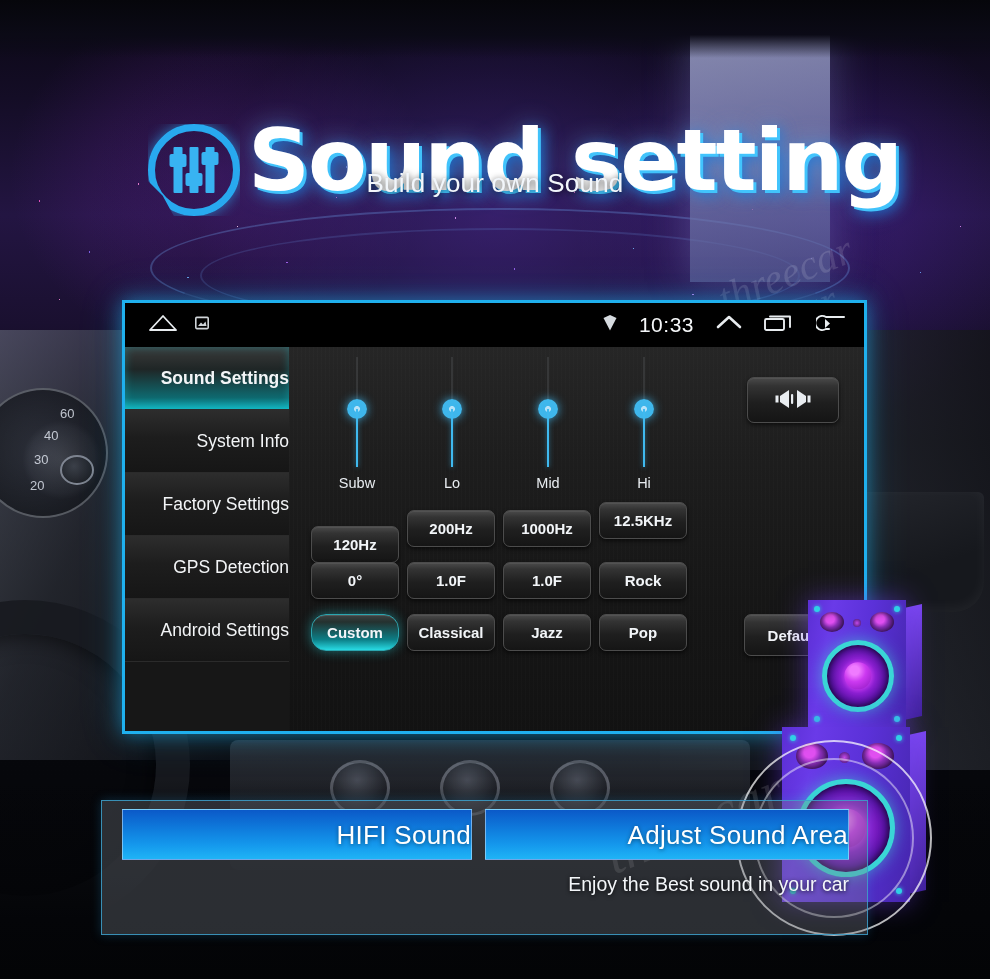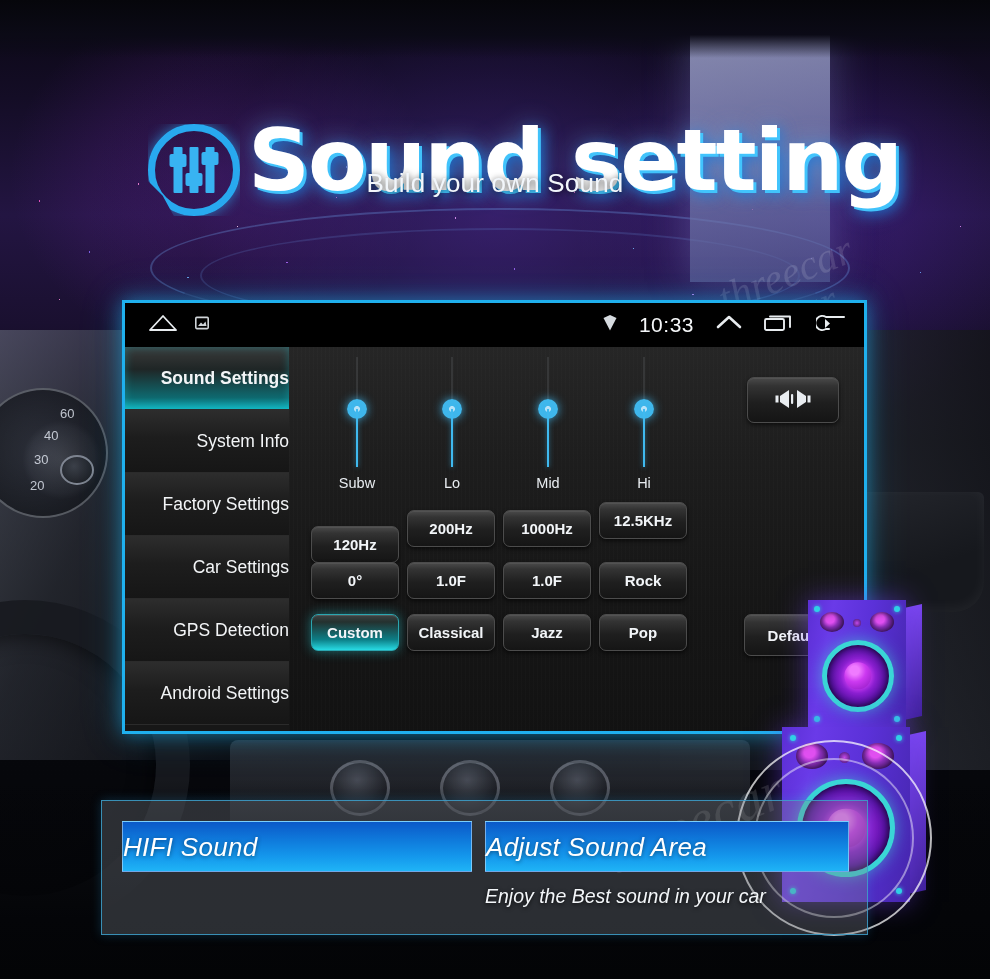--- a/index.html
+++ b/index.html
@@ -216,33 +216,34 @@
     display:flex; align-items:center; justify-content:center;
     color:#f2f5f8; font-size:15px; font-weight:bold;
     background:linear-gradient(180deg,#4a4a4a 0%, #333 18%, #1f1f1f 55%, #151515 100%);
     border:1px solid #4c4c4c;
     box-shadow:0 1px 0 rgba(255,255,255,.06) inset, 0 2px 4px rgba(0,0,0,.6);
   }
   .btn.sel{
     background:linear-gradient(180deg,#3e4444 0%, #24312f 20%, #0c7e86 70%, #28dbe4 100%);
     border-color:#2aa6b0;
     box-shadow:0 0 12px rgba(40,219,228,.45), 0 1px 0 rgba(255,255,255,.12) inset;
+    border-radius:15px;
   }
   .btn.icon{ width:92px; height:46px; }
   .btn.wide{ width:88px; }
   .bal-ico{ display:block; }
 
   
   .feature{
     position:absolute; left:101px; top:800px; width:767px; height:135px;
     background:rgba(120,126,134,.34);
     border:1px solid rgba(60,160,205,.85);
     box-shadow:0 0 10px rgba(40,150,210,.25);
   }
-  .feature .cell{ position:absolute; top:20px; text-align:left;font-style:italic; }
+  .feature .cell{ position:absolute; top:8px; text-align:right; }
   .feat-btn{
     display:block; height:51px; line-height:51px;
     color:#fff; font-size:26px; letter-spacing:.3px;
     background:linear-gradient(180deg,#0b59c8 0%, #0f7bdc 38%, #1497ec 70%, #1fb4f6 100%);
     border:1px solid rgba(200,230,255,.55);
     text-shadow:0 1px 4px rgba(0,0,0,.45);
   }
   .feat-sub{ margin-top:13px; color:#f3f6f9; font-size:19.5px; text-shadow:0 1px 4px rgba(0,0,0,.8); }
 
   
@@ -388,23 +389,20 @@
         <div class="side-item active">
           <span>Sound Settings</span>
         </div>
         <div class="side-item">
           <span>System Info</span>
         </div>
         <div class="side-item">
           <span>Factory Settings</span>
         </div>
         <div class="side-item">
-          <span>Car Settings</span>
-        </div>
-        <div class="side-item">
           <span>GPS Detection</span>
         </div>
         <div class="side-item">
           <span>Android Settings</span>
         </div>
       </div>
 
       <div class="content">
 
         <div class="sliders">

